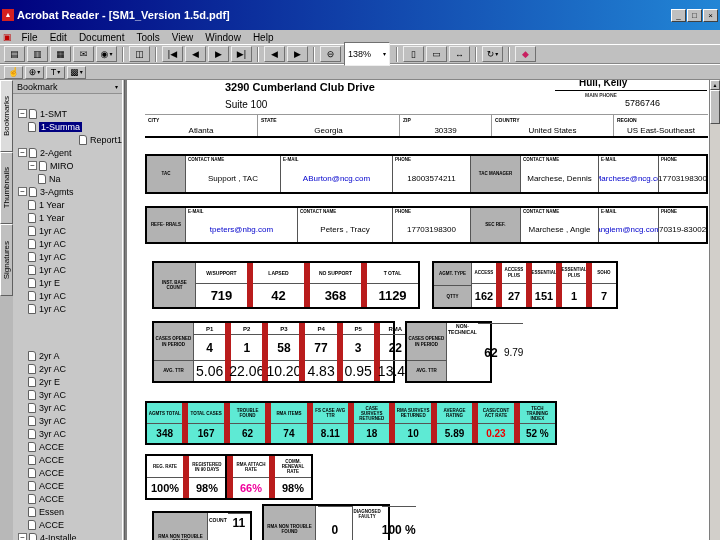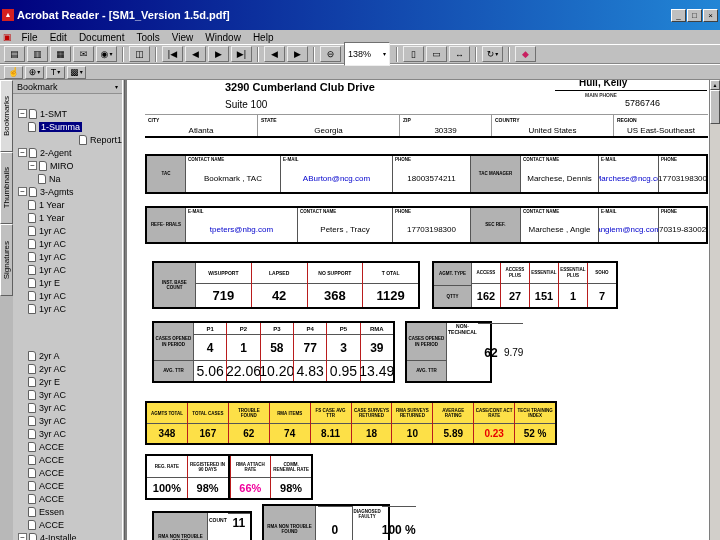--- a/index.html
+++ b/index.html
@@ -47,21 +47,21 @@
 .sb-thumb{width:10px;height:34px;background:#c0c0c0;border:1px solid;border-color:#fff #505050 #505050 #fff}
 .pdf-abs{position:absolute}
 .addr1{left:98px;top:1px;font-size:11px;font-weight:bold}
 .addr2{left:98px;top:19px;font-size:10px}
 .contact{left:452px;top:-3px;font-size:10px;font-weight:bold}
 .hr1{left:428px;top:10px;width:152px;height:1px;background:#000}
 .mp-label{left:458px;top:12px;font-size:5px;font-weight:bold;color:#333}
 .mp-value{left:498px;top:18px;font-size:9px}
 .cols{display:flex}
 .col{flex:1;display:flex;flex-direction:column;min-width:0}
-.col+.col{border-left:1px solid #b91c1c}
+.col+.col{border-left:6px solid #b91c1c}
 .ch{display:flex;align-items:center;justify-content:center;text-align:center;font-size:5px;font-weight:bold;text-transform:uppercase;padding:1px;line-height:6px}
 .cv{display:flex;align-items:center;justify-content:center;font-weight:bold;white-space:nowrap}
 .cv.red{color:#e80000}
 .cv.pink{color:#f0009c}
 .t-loc{left:18px;top:34px;width:563px;height:24px;border-top:1px solid #999;border-bottom:2px solid #000;background:#fff}
 .t-loc .col:nth-child(1){flex:0 0 112px}
 .t-loc .col:nth-child(2){flex:0 0 142px}
 .t-loc .col:nth-child(3){flex:0 0 92px}
 .t-loc .col:nth-child(4){flex:0 0 122px}
 .t-loc .col+.col{border-left:1px solid #999}
@@ -100,21 +100,21 @@
 .cases .cv.r1{flex:1;font-size:14px;font-weight:normal;border-top:1px solid #555}
 .nt{left:278px;top:241px;width:87px;height:62px}
 .nt .glabels{width:40px}
 .nt .gtop{flex:0 0 37px}
 .nt .gbot{flex:1}
 .ntcol{flex:1;display:flex;flex-direction:row;min-width:0}
 .ntcol+.ntcol{border-left:1px solid #555}
 .nt .ch{height:11px;font-size:5px}
 .nt .cv.r0{flex:0 0 26px;font-size:12px;border-top:1px solid #555}
 .nt .cv.r1{flex:1;font-size:10px;font-weight:normal;border-top:1px solid #555}
-.t-stats{left:18px;top:321px;width:412px;height:44px;border:2px solid #000;background:#fde047}
+.t-stats{left:18px;top:321px;width:412px;height:44px;border:2px solid #000;background:#5eead4}
 .t-stats .ch{height:20px;font-size:4.5px;line-height:5px}
 .t-stats .cv{flex:1;font-size:10px;border-top:1px solid #555}
 .t-rates{left:18px;top:374px;width:168px;height:46px;border:2px solid #000;background:#fff}
 .t-rates .ch{height:21px;font-size:4.5px;line-height:5px}
 .t-rates .cv{flex:1;font-size:11px;border-top:1px solid #555}
 .t-rates .col:nth-child(2){border-right:2px solid #000}
 .rmac{left:25px;top:431px;width:100px;height:56px}
 .rmac .side{width:54px}
 .rmac .ch{height:13px;font-size:5px}
 .rmac .cv{flex:1;font-size:12px;border-top:1px solid #555;align-items:flex-start;padding-top:2px;justify-content:center;display:flex;font-weight:bold}
@@ -440,21 +440,21 @@
             <div class="col">
               <div class="ch">REGION</div>
               <div class="cv r0">US East-Southeast</div>
             </div>
           </div>
 
         <div class="pdf-abs ctable tac">
           <div class="gcell" style="width:38px">TAC</div>
           <div class="dcol" style="width:95px">
             <div class="dh">CONTACT NAME</div>
-            <div class="dv">Bookmark , TAC</div>
+            <div class="dv">Support , TAC</div>
           </div>
           <div class="dcol" style="width:112px">
             <div class="dh">e-mail</div>
             <div class="dv link">ABurton@ncg.com</div>
           </div>
           <div class="dcol" style="width:78px">
             <div class="dh">PHONE</div>
             <div class="dv">18003574211</div>
           </div>
           <div class="gcell" style="width:50px">TAC MANAGER</div>
@@ -578,21 +578,21 @@
                 <div class="cv r0">77</div>
                 <div class="cv r1">4.83</div>
               </div>
               <div class="col">
                 <div class="ch">P5</div>
                 <div class="cv r0">3</div>
                 <div class="cv r1">0.95</div>
               </div>
               <div class="col">
                 <div class="ch">RMA</div>
-                <div class="cv r0">39</div>
+                <div class="cv r0">22</div>
                 <div class="cv r1">13.49</div>
               </div>
             </div>
         </div>
 
         <div class="pdf-abs tbl nt">
           <div class="glabels">
             <div class="gcell gtop">CASES OPENED IN PERIOD</div>
             <div class="gcell gbot">AVG. TTR</div>
           </div>

